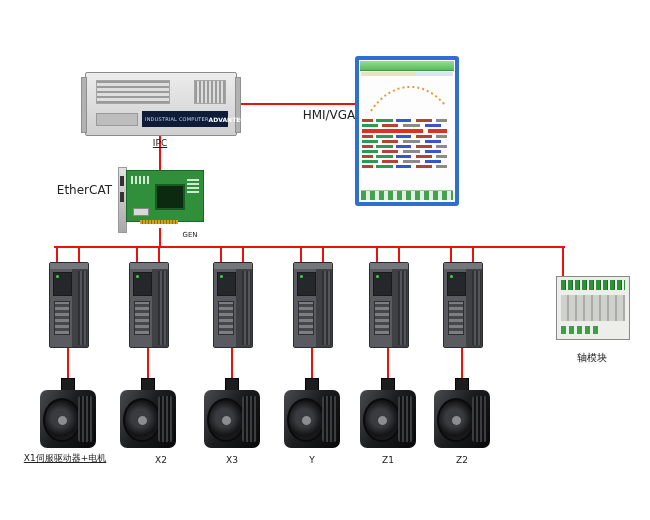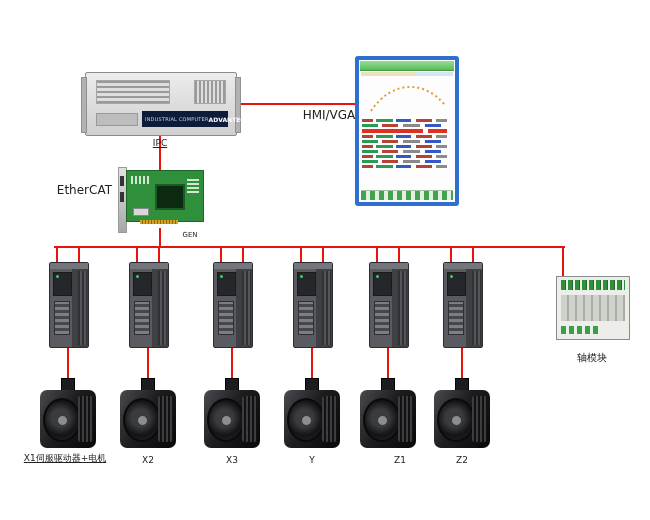--- a/index.html
+++ b/index.html
@@ -109,24 +109,24 @@
   
   .lbl{position:absolute;color:#222;font-size:12px;line-height:1.1;}
   .lbl.c{text-align:center;}
   .lbl-ipc{left:85px;top:139px;width:150px;font-size:9px;text-decoration:underline;}
   .lbl-hmi{left:298px;top:109px;width:62px;}
   .lbl-ecat{left:50px;top:184px;width:62px;text-align:right;}
   .lbl-gen{left:175px;top:232px;width:30px;font-size:7px;}
   .lbl-axis{left:552px;top:352px;width:80px;font-size:10px;color:#111;}
   .lbl-m{top:456px;font-size:9px;}
   .lbl-m1{left:5px;top:454px;width:120px;text-decoration:underline;}
-  .lbl-m2{left:118px;width:60px;}
+  .lbl-m2{left:131px;width:60px;}
   .lbl-m3{left:202px;width:60px;}
   .lbl-m4{left:282px;width:60px;}
-  .lbl-m5{left:370px;width:60px;}
+  .lbl-m5{left:358px;width:60px;}
   .lbl-m6{left:432px;width:60px;}
 </style>
 </head>
 <body>
 
 <div class="canvas">
 
   <div class="wire h w-ipc-mon"></div>
   <div class="wire v w-ipc-card"></div>
   <div class="wire v w-card-bus"></div>

